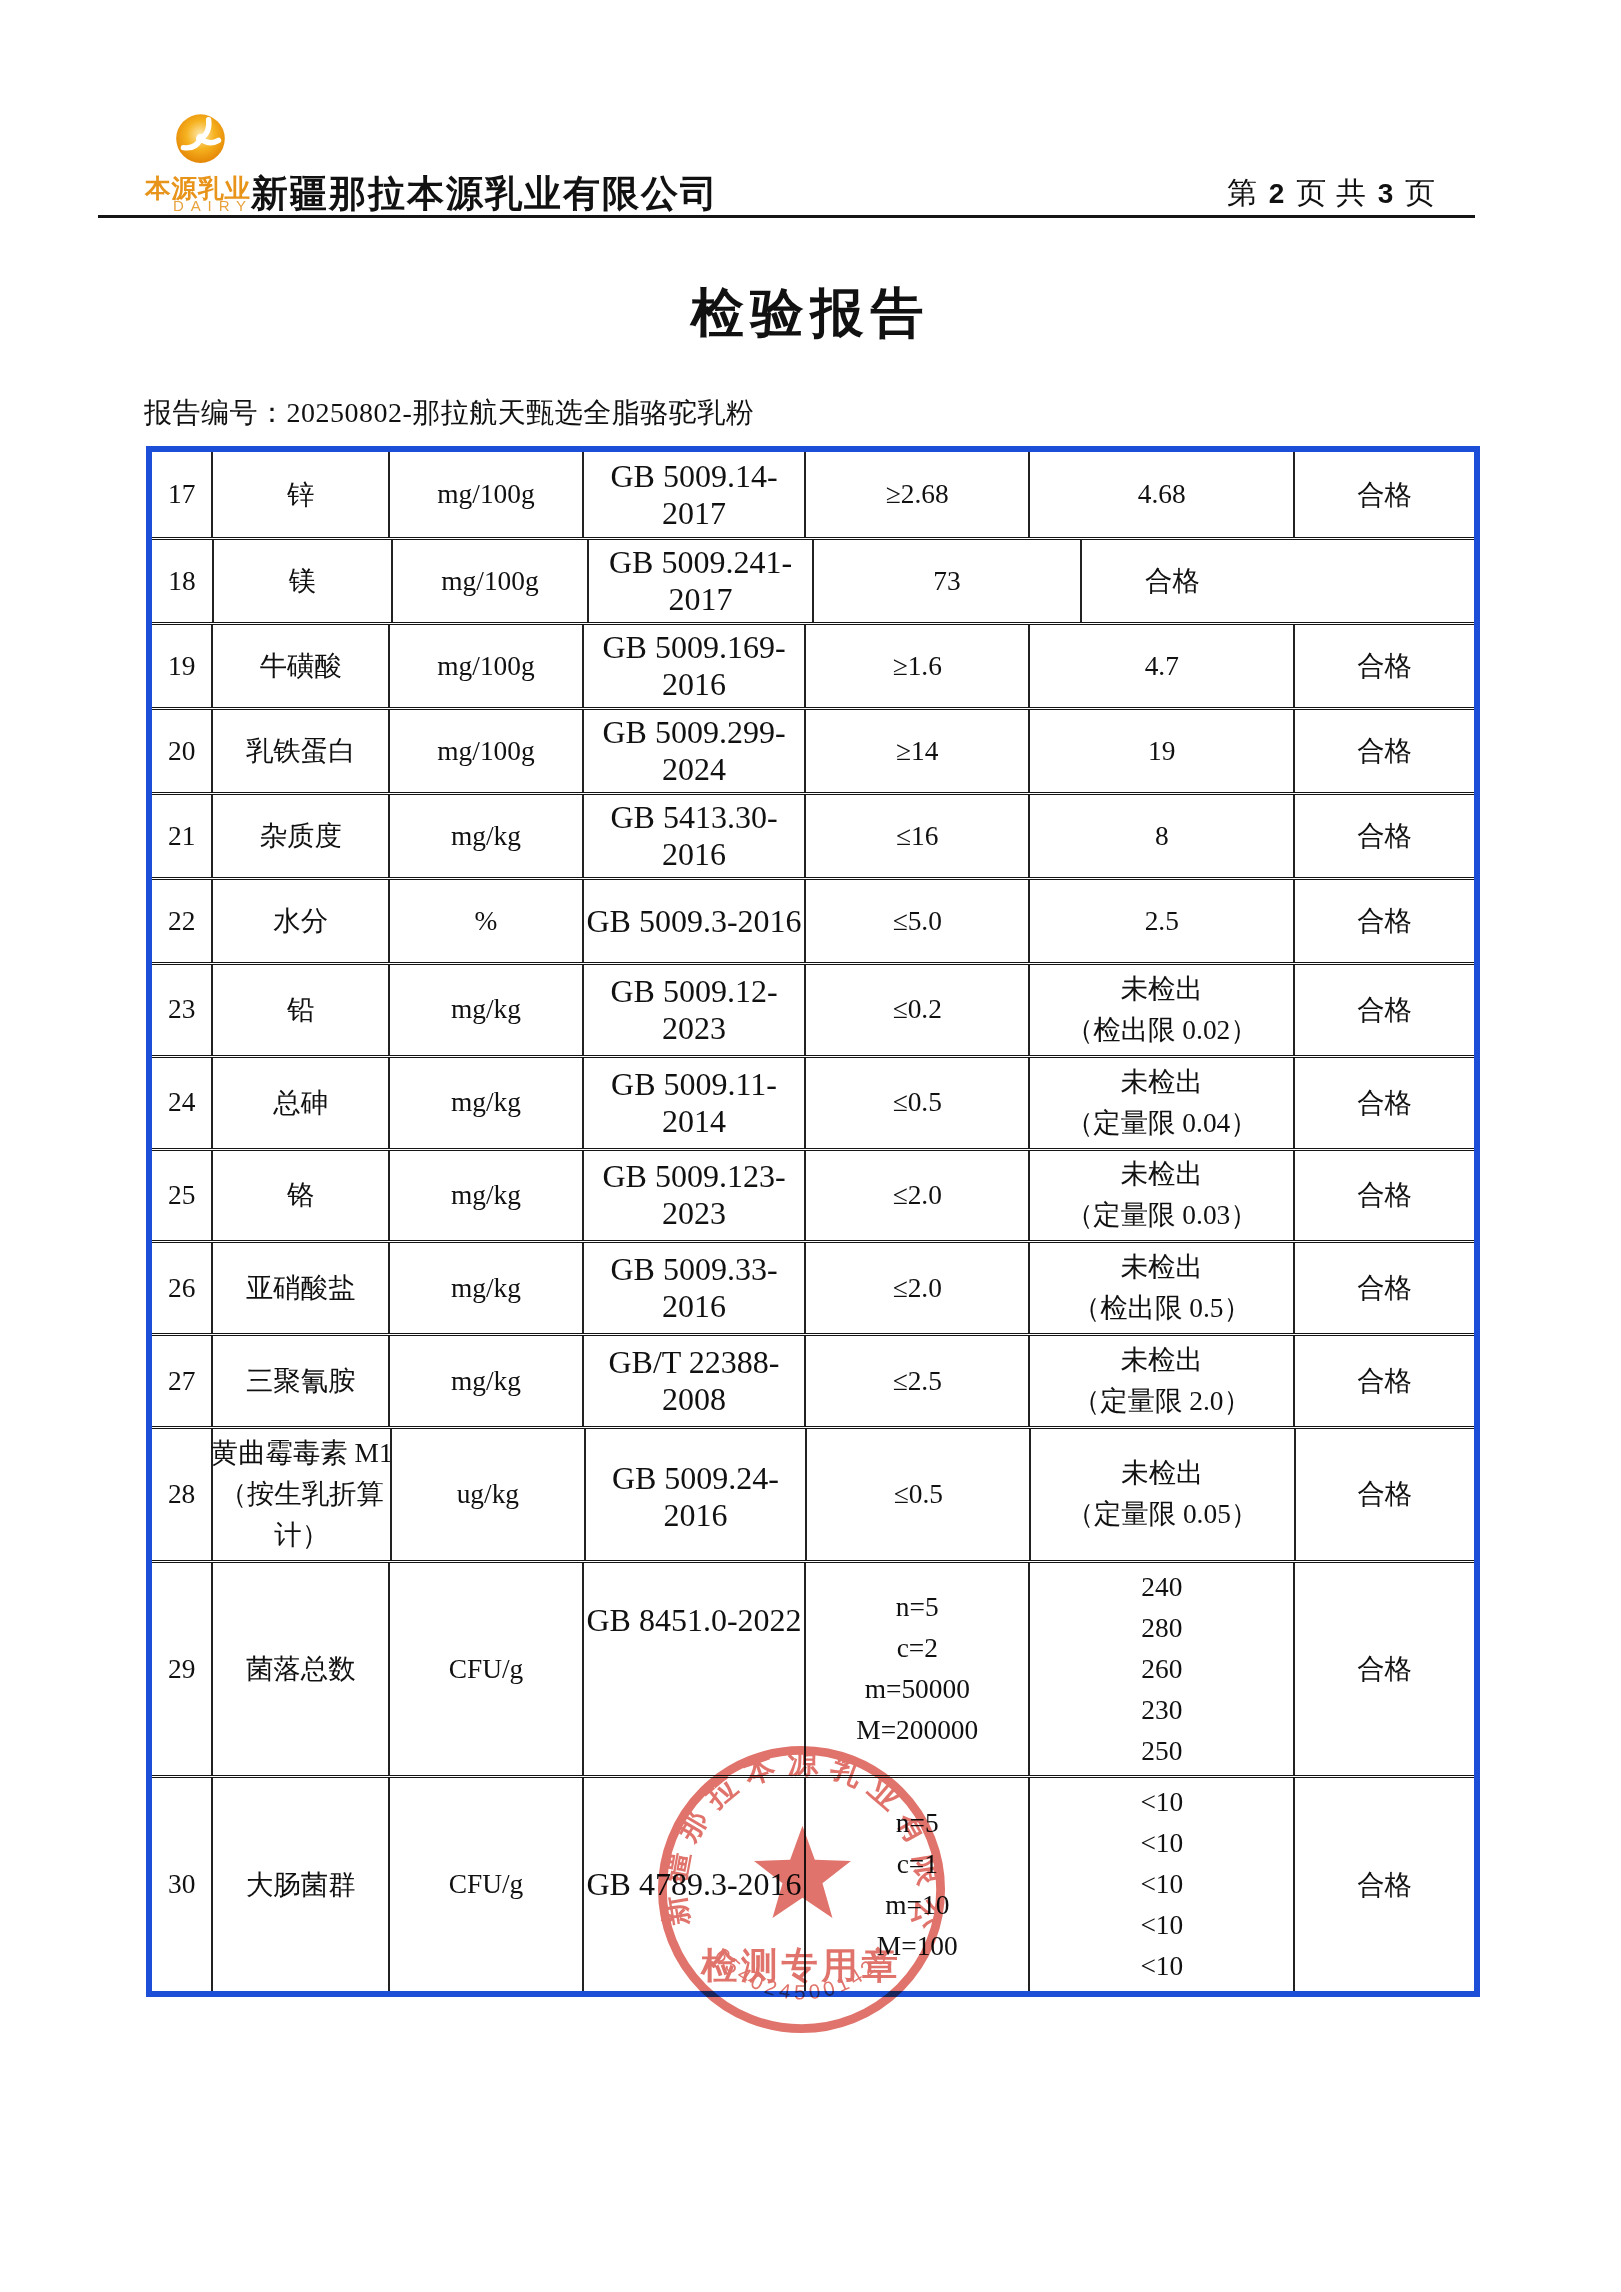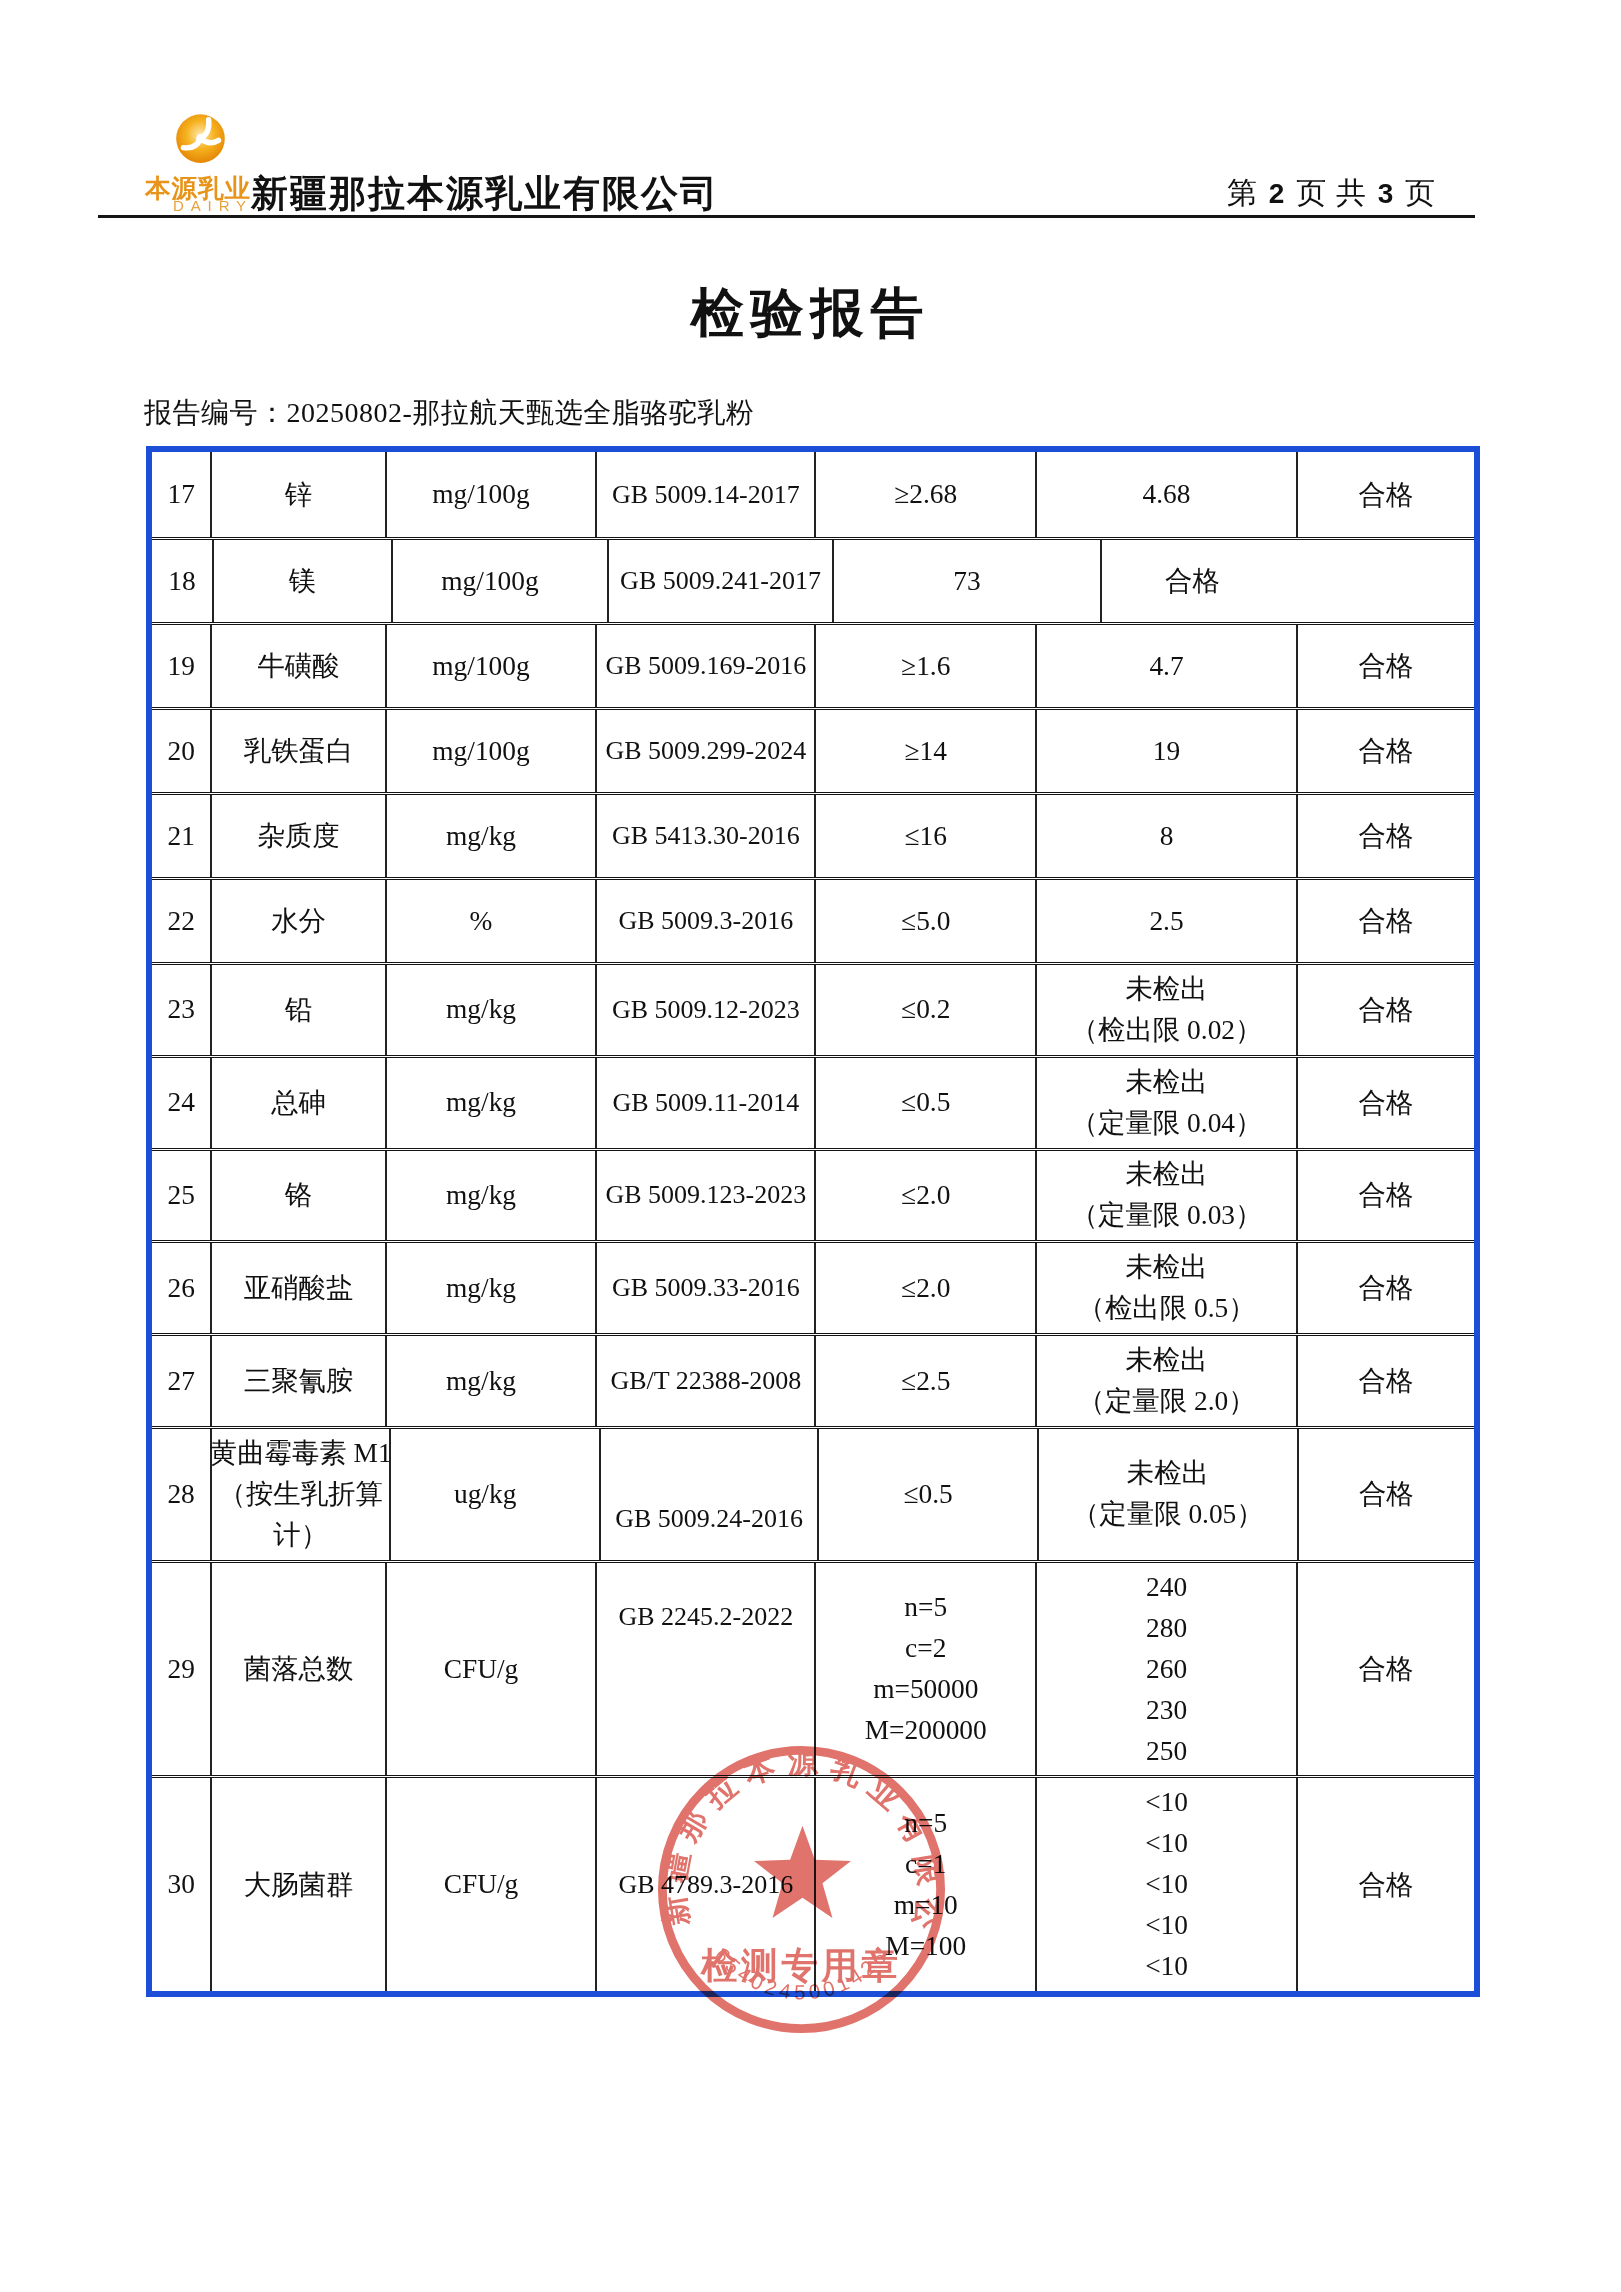--- a/index.html
+++ b/index.html
@@ -26,21 +26,21 @@
   
   #insp-table{position:absolute;left:146px;top:446px;width:1334px;border:6px solid #1d4ed8;box-sizing:border-box;}
   .t-row{display:flex;align-items:stretch;min-height:85px;box-sizing:border-box;}
   .t-row + .t-row{border-top:3.9px double #141414;}
   .cell{display:flex;flex-direction:column;justify-content:center;align-items:center;
         text-align:center;font-size:27.4px;padding:3.9px 2px;box-sizing:border-box;}
   .cell + .cell{border-left:2px solid #222;}
   .col0{width:60px;}
   .col1{width:179px;}
   .col2{width:196px;}
-  .col3{width:225px;font-size:26px;margin-left:20px;}
+  .col3{width:225px;font-size:32px;}
   .col4{width:227px;}
   .col5{width:268px;}
   .col6{width:183px;}
   .line{line-height:41px;white-space:nowrap;text-align:right;}
   .std-low{justify-content:flex-end;padding-bottom:25.5px;}
   .std-high{justify-content:flex-start;padding-top:39px;}
 
   
   #stamp{position:absolute;left:633px;top:1721px;width:337px;height:337px;
          mix-blend-mode:multiply;opacity:0.82;pointer-events:none;}
@@ -203,21 +203,21 @@
         <div class="cell col5">
           <div class="line">未检出</div>
           <div class="line">（定量限 0.05）</div>
         </div>
         <div class="cell col6">合格</div>
       </div>
       <div class="t-row">
         <div class="cell col0">29</div>
         <div class="cell col1">菌落总数</div>
         <div class="cell col2">CFU/g</div>
-        <div class="cell col3 std-high">GB 2245.2-2022</div>
+        <div class="cell col3 std-high">GB 8451.0-2022</div>
         <div class="cell col4">
           <div class="line">n=5</div>
           <div class="line">c=2</div>
           <div class="line">m=50000</div>
           <div class="line">M=200000</div>
         </div>
         <div class="cell col5">
           <div class="line">240</div>
           <div class="line">280</div>
           <div class="line">260</div>

